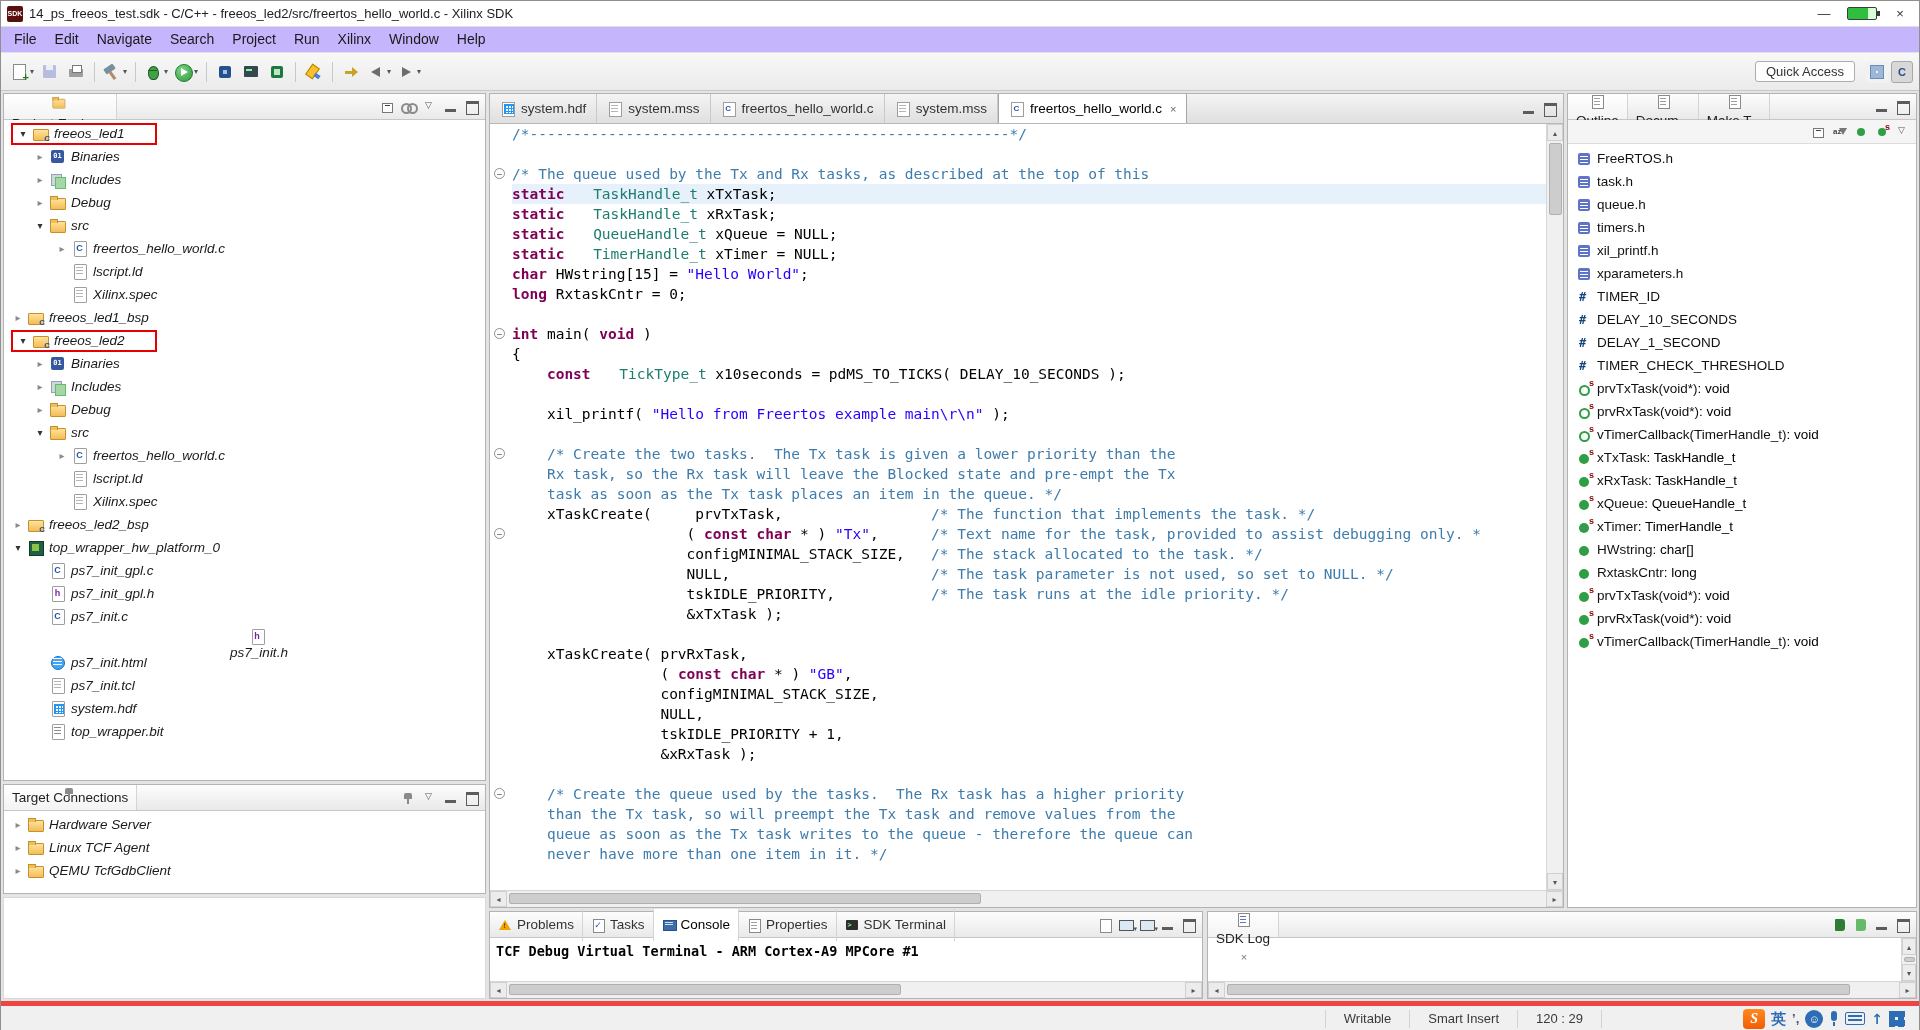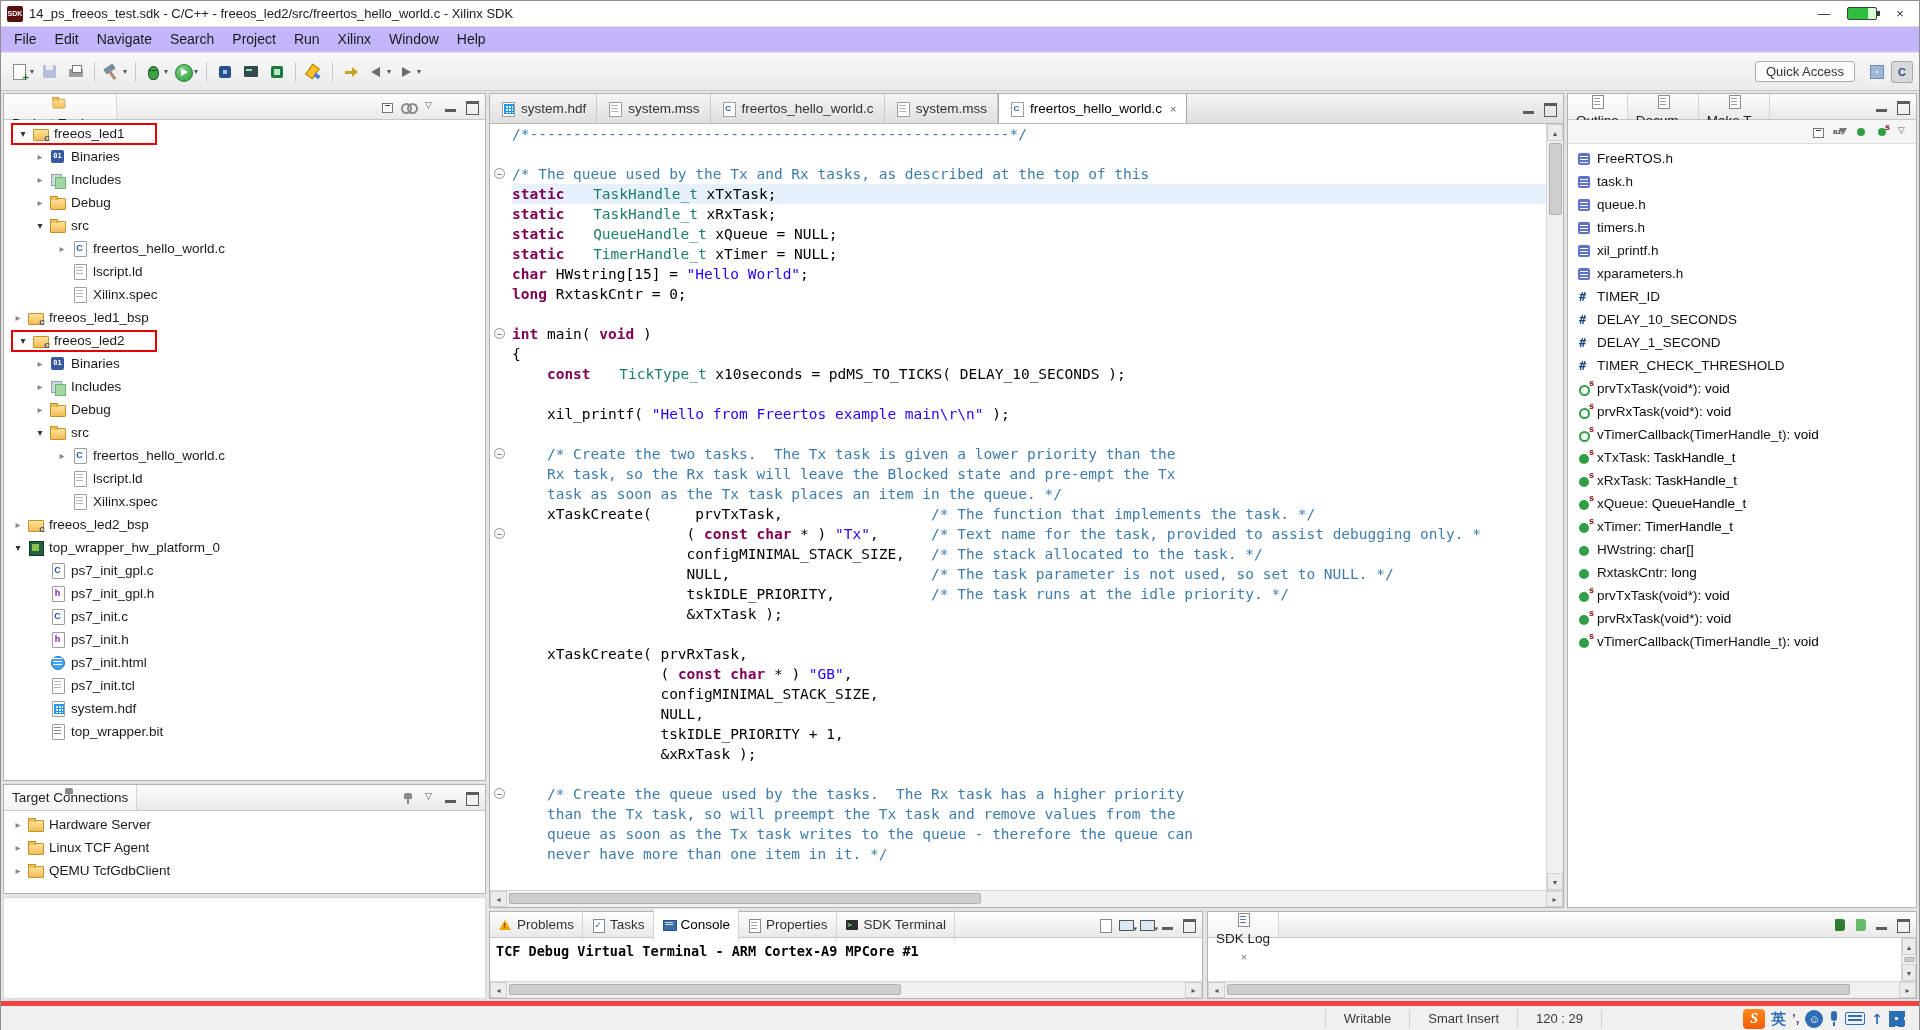--- a/index.html
+++ b/index.html
@@ -91,21 +91,21 @@
 
   
   .left-col { width:483px; flex:none; display:flex; flex-direction:column; gap:3px; }
   .pe-view { height:688px; flex:none; }
   .tc-view { height:110px; flex:none; }
   .left-spacer { flex:1; background:#ffffff; border:1px solid #d9d9d9; }
   .tree { flex:1; overflow:hidden; padding-top:2px; background:#fff; }
   .trow { height:23px; display:flex; align-items:center; font-size:13.5px; color:#1a1a1a; white-space:nowrap; }
   .tw { width:16px; flex:none; text-align:center; font-size:10px; color:#333; }
   .tw.col { color:#8a8a8a; }
-  .tlabel { margin-left:1px; }
+  .tlabel { margin-left:1px;font-style:italic; }
   .redbox { display:inline-flex; align-items:center; border:2px solid #e60000; padding:0 30px 1px 2px; margin-left:1px; height:22px; }
 
   .fic { width:17px; height:17px; margin:0 4px 0 1px; position:relative; flex:none; }
   .fic.folder::before, .fic.folder-c::before { content:""; position:absolute; left:1px; top:4px; width:14px; height:10px; background:linear-gradient(#ffe29a,#f3bd57); border:1px solid #c3922e; border-radius:1px; }
   .fic.folder::after { content:""; position:absolute; left:1px; top:2px; width:6px; height:3px; background:#f3bd57; border:1px solid #c3922e; border-bottom:none; }
   .fic.folder-c::after { content:"C"; position:absolute; right:-1px; bottom:-1px; font:bold 8px/8px "Liberation Sans",sans-serif; color:#1d4f9e; }
   .fic.bin::before { content:"01"; position:absolute; left:2px; top:2px; width:13px; height:13px; background:#35589e; color:#fff; font:bold 7px/13px "DejaVu Sans Mono",monospace; text-align:center; border-radius:2px; }
   .fic.inc::before { content:""; position:absolute; left:2px; top:3px; width:9px; height:10px; background:#cfd8dc; border:1px solid #90a4ae; }
   .fic.inc::after { content:""; position:absolute; left:6px; top:6px; width:9px; height:10px; background:#a5d6a7; border:1px solid #66bb6a; }
   .fic.cfile::before, .fic.hfile::before, .fic.ldfile::before, .fic.specfile::before, .fic.tclfile::before, .fic.bitfile::before, .fic.hdffile::before { content:""; position:absolute; left:3px; top:1px; width:11px; height:14px; background:#fff; border:1px solid #9e9e9e; border-radius:1px; }
@@ -426,21 +426,21 @@
             <div class="trow" style="padding-left: 28px;">
               <span class="tw"></span>
               <span class="fic hfile"></span>
               <span class="tlabel">ps7_init_gpl.h</span>
             </div>
             <div class="trow" style="padding-left: 28px;">
               <span class="tw"></span>
               <span class="fic cfile"></span>
               <span class="tlabel">ps7_init.c</span>
             </div>
-            <div class="trow" style="padding-left: 28px;">
+            <div class="trow" style="padding-left: 28px; flex-direction: column;">
               <span class="tw"></span>
               <span class="fic hfile"></span>
               <span class="tlabel">ps7_init.h</span>
             </div>
             <div class="trow" style="padding-left: 28px;">
               <span class="tw"></span>
               <span class="fic htmlfile"></span>
               <span class="tlabel">ps7_init.html</span>
             </div>
             <div class="trow" style="padding-left: 28px;">

